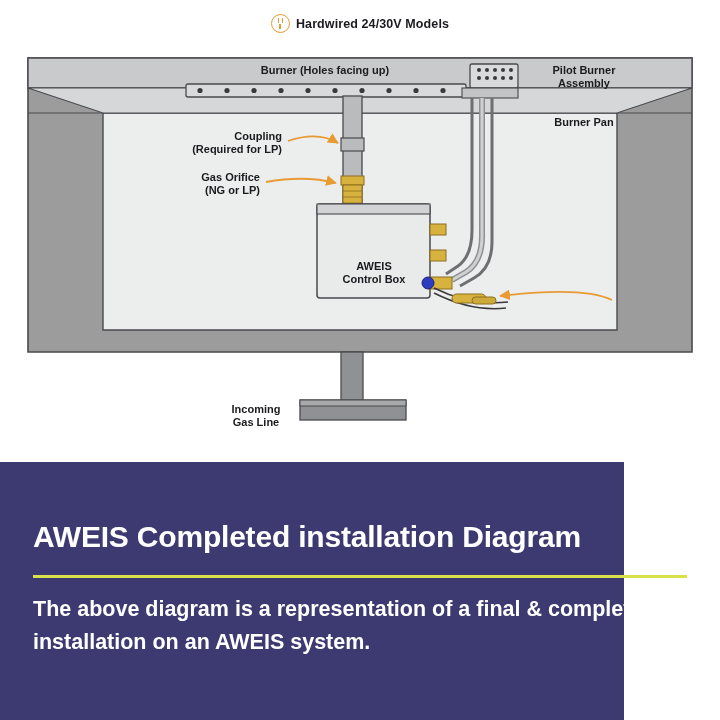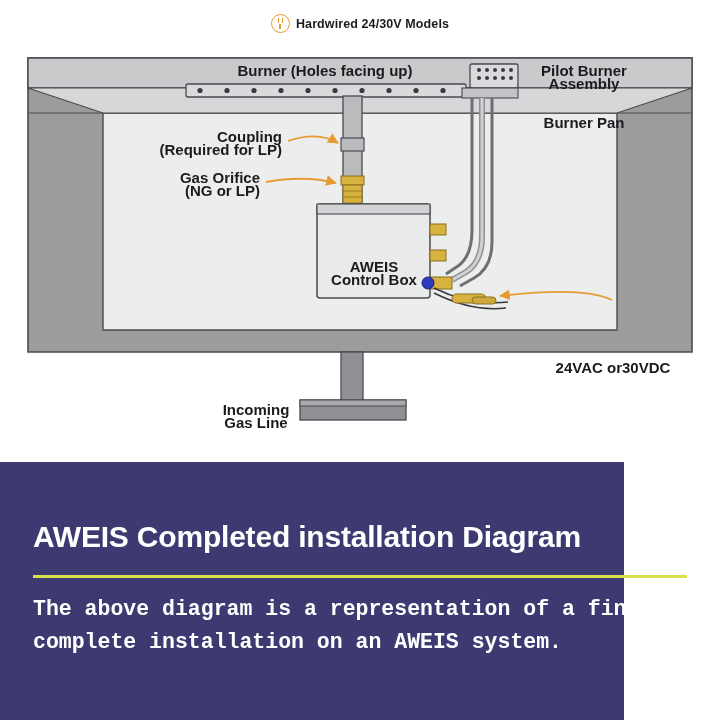--- a/index.html
+++ b/index.html
@@ -75,21 +75,21 @@
   
   #diagram-svg {
     position: absolute;
     left: 0;
     top: 0;
   }
 
   
   .dlabel {
     position: absolute;
-    font-size: 15px;
+    font-size: 11px;
     font-weight: bold;
     color: #1b1b1f;
     line-height: 13px;
     white-space: pre-line;
   }
   .dlabel.right { text-align: right; }
   .dlabel.center { text-align: center; }
   .dlabel.left { text-align: center; }
 
   
@@ -121,21 +121,20 @@
   }
   #caption-body {
     position: absolute;
     left: 33px;
     top: 131px;
     width: 660px;
     color: #ffffff;
     font-size: 21.5px;
     font-weight: bold;
     line-height: 33px;
-    font-family: Liberation Mono, monospace;
   }
 </style>
 </head>
 <body>
 
 <div id="page">
 
   <div id="diagram-area">
 
     <div id="hardwired-note">
@@ -262,21 +261,20 @@
     <div class="dlabel center" style="left:180px; top:64px; width:290px;">Burner (Holes facing up)</div>
     <div class="dlabel left" style="left:524px; top:64px; width:120px;">Pilot Burner
 Assembly</div>
     <div class="dlabel left" style="left:524px; top:116px; width:120px;">Burner Pan</div>
     <div class="dlabel right" style="left:110px; top:130px; width:172px;">Coupling
 (Required for LP)</div>
     <div class="dlabel right" style="left:110px; top:171px; width:150px;">Gas Orifice
 (NG or LP)</div>
     <div class="dlabel center" style="left:322px; top:240px; width:104px;margin-top:20px;">AWEIS
 Control Box</div>
-    <div class="dlabel left" style="left:533px; top:361px; width:160px;">24VAC or30VDC</div>
     <div class="dlabel center" style="left:198px; top:403px; width:116px;">Incoming
 Gas Line</div>
   </div>
 
   <div id="caption-panel">
     <div id="caption-title">AWEIS Completed installation Diagram</div>
     <div id="caption-rule"></div>
     <div id="caption-body">The above diagram is a representation of a final &amp; complete installation on an AWEIS system.</div>
   </div>
 

